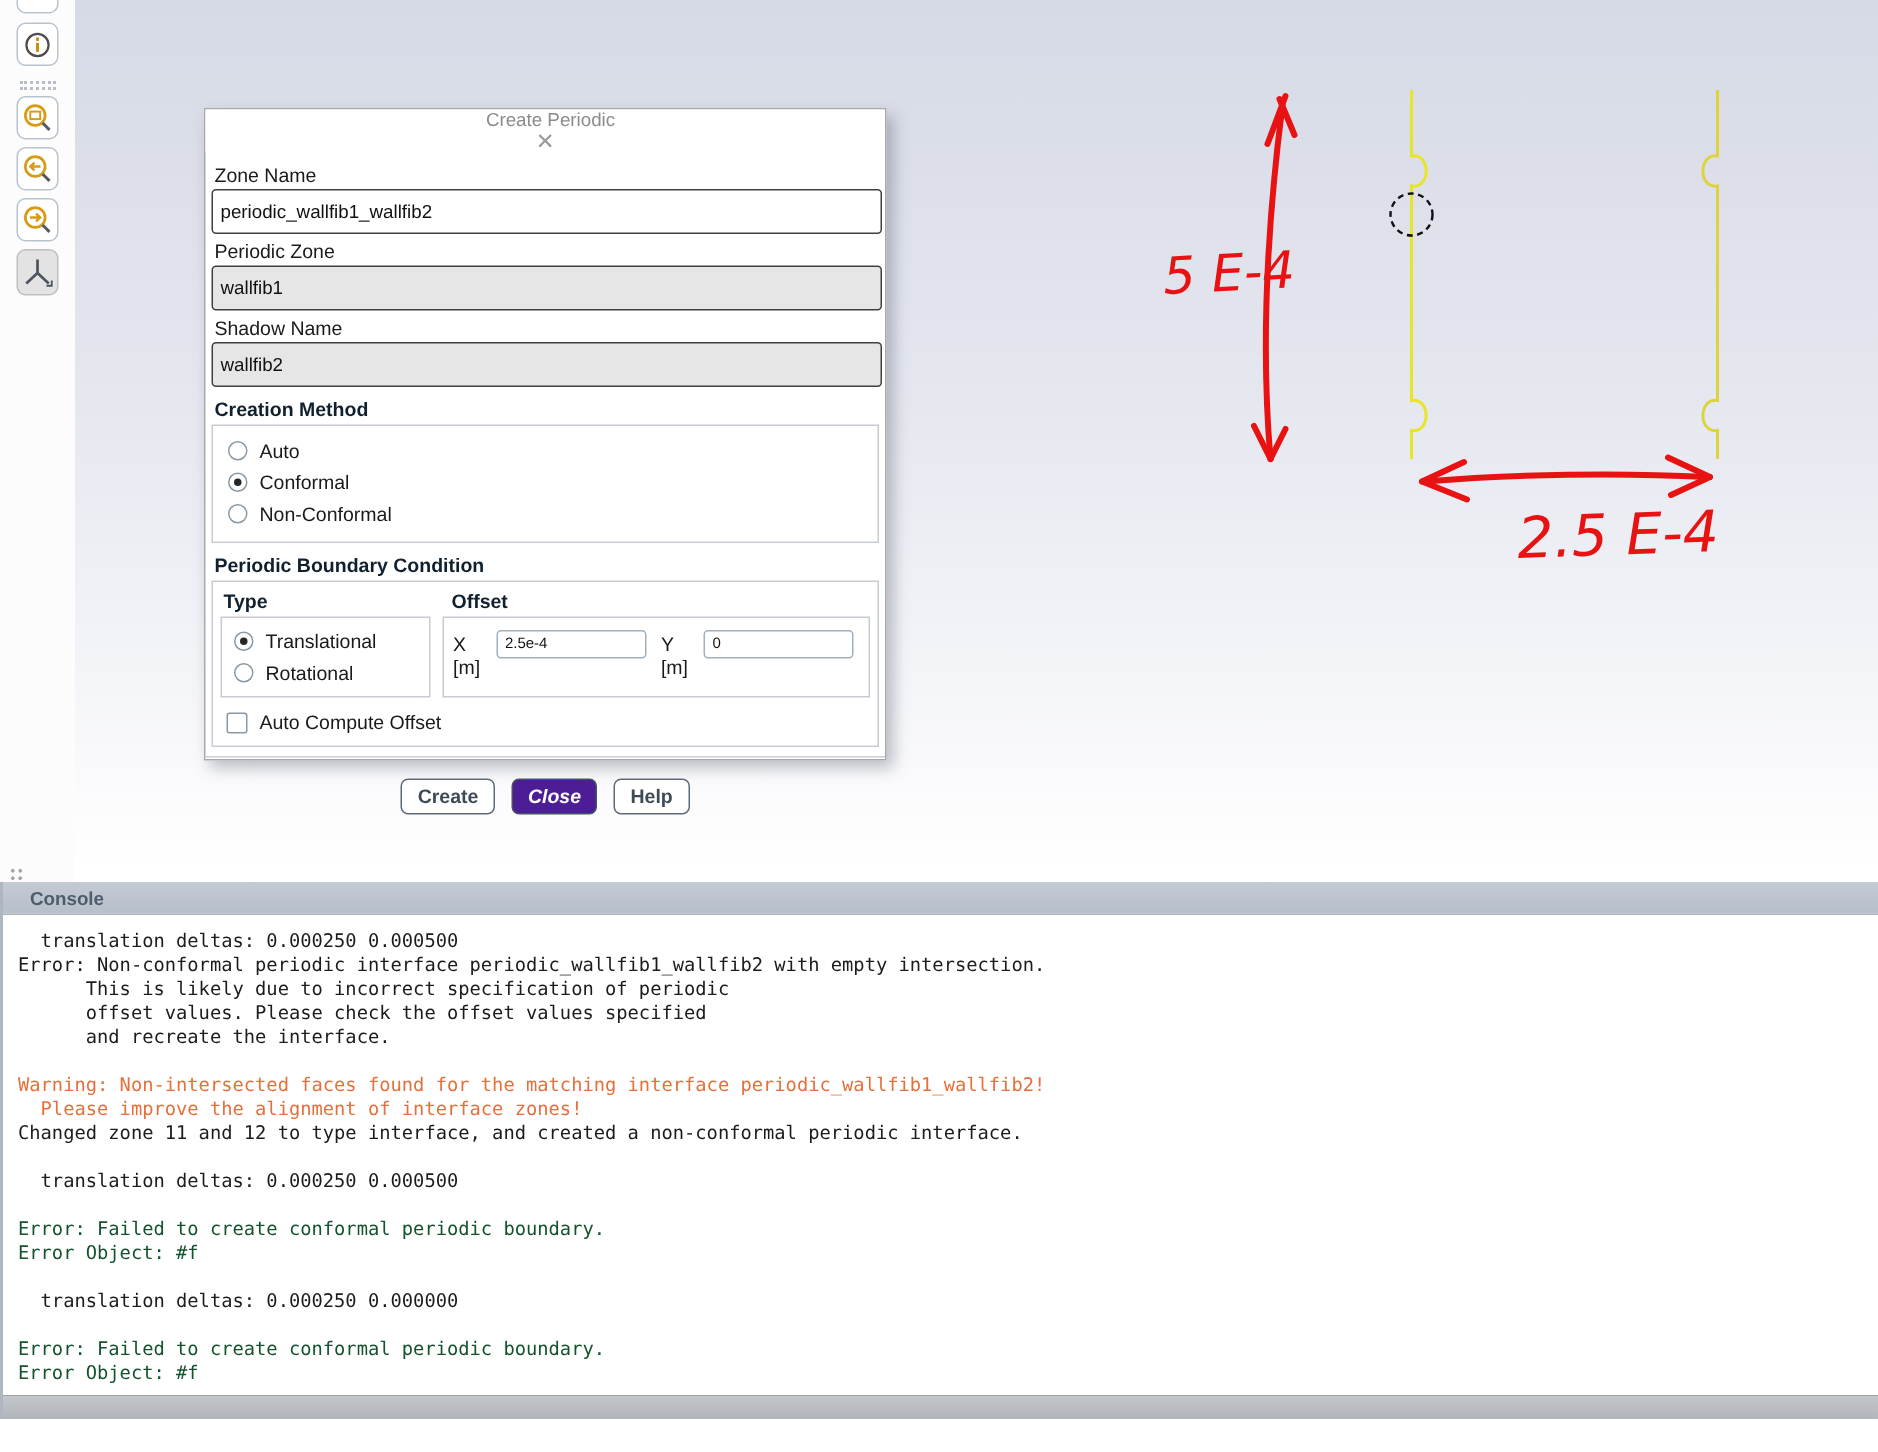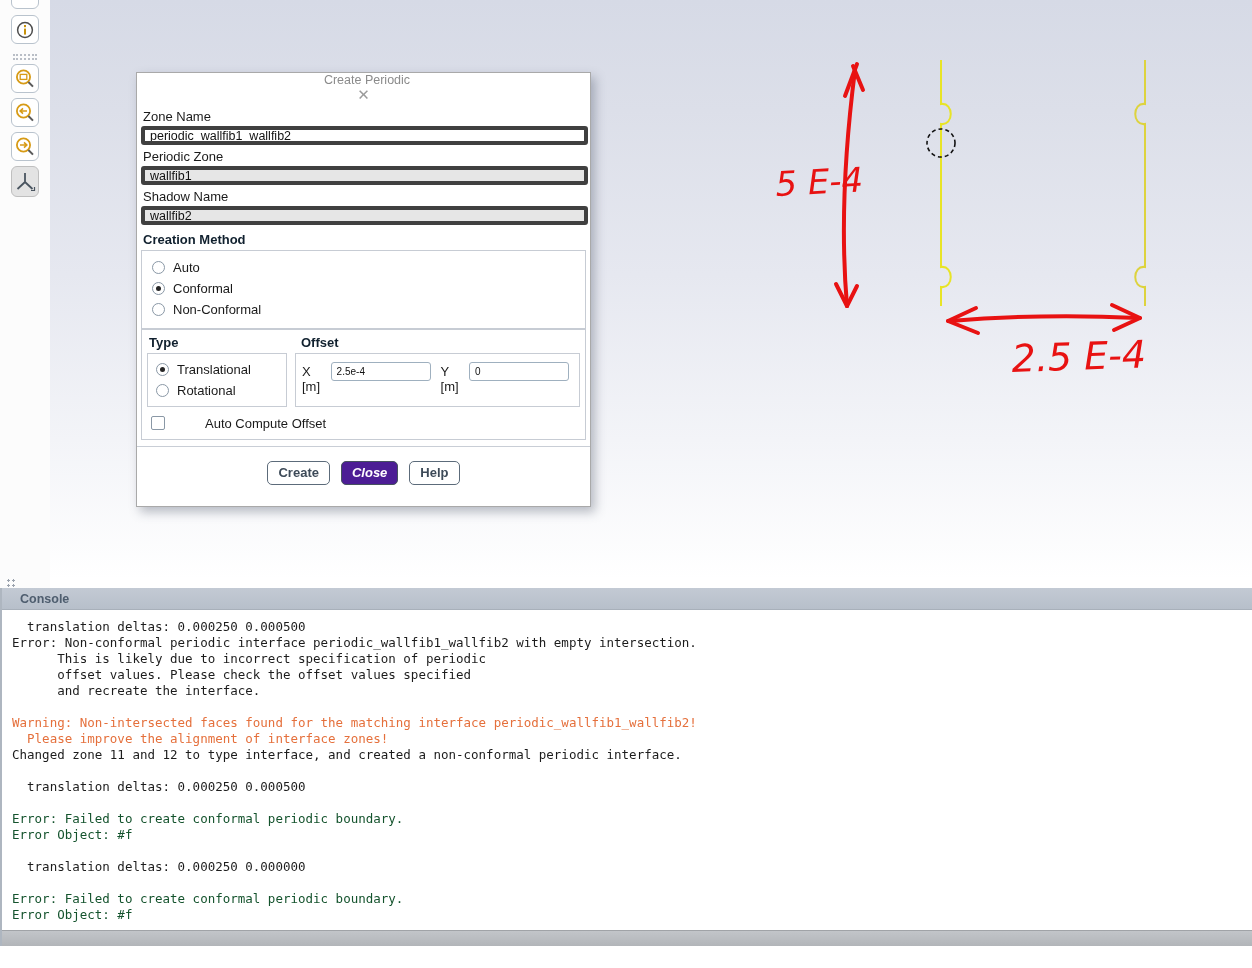--- a/index.html
+++ b/index.html
@@ -37,21 +37,21 @@
     background:#ffffff; border:1px solid #a9a9a9;
     box-shadow:4px 5px 10px rgba(60,70,90,.35);
     font-size:13px; color:#1a1a1a;
   }
   .dlg-titlebar{ height:28px; display:flex; align-items:center; padding:0 8px; background:#fff;flex-direction:column; }
   .dlg-title{ color:#8b8b8b; font-size:12.5px; margin-left:7px; flex:1; }
   .dlg-close{ color:#9a9a9a; font-size:15px; cursor:pointer; padding:0 3px; line-height:1; }
   .dlg-body{ padding:4px 4px 0 4px; }
   .fld-label{ margin:4px 2px 2px 2px; }
   .fld-input{
-    width:447px; height:19px; border:4px solid #404040; border-radius:3px;
+    width:447px; height:30px; border:1px solid #404040; border-radius:3px;
     font-family:"Liberation Sans",sans-serif; font-size:12.5px; padding:0 5px; color:#111; background:#fff;
     display:block;
   }
   .fld-input.readonly{ background:#e6e6e6; }
   .sec-head{ font-weight:bold; color:#10202e; margin:7px 2px 3px 2px; font-size:13px; }
   .group-box{ border:1px solid #c7ccd4; }
   .cm-box{ padding:6px 0 8px 10px; }
   .radio-row{ display:flex; align-items:center; height:21px; cursor:pointer;text-align:right; }
   .radio{
     width:13px; height:13px; border:1px solid #8a98a6; border-radius:50%;
@@ -66,21 +66,21 @@
   .pbc-heads .sec-head{ margin:1px 2px 3px 2px; }
   .pbc-head-type{ width:148px; }
   .pbc-row{ display:flex; }
   .type-box{ width:140px; height:54px; padding:5px 0 0 8px; margin-right:8px; }
   .offset-box{ flex:1; height:54px; padding:8px 0 0 6px; display:flex; align-items:flex-start; }
   .off-label{ margin:2px 4px 0 0; }
   .off-input{
     width:100px; height:19px; border:1px solid #9fb0bf; border-radius:3px;
     font-family:"Liberation Sans",sans-serif; font-size:10px; padding:0 5px; margin-right:10px; background:#fff; color:#111;
   }
-  .chk-row{ display:flex; margin:9px 0 2px 4px; cursor:pointer;gap:32px; }
+  .chk-row{ display:flex; align-items:center; margin:9px 0 2px 4px; cursor:pointer; }
   .chk{
     width:14px; height:14px; border:1px solid #8a98a6; border-radius:2px;
     background:#fff; margin-right:8px; position:relative;
   }
   .dlg-sep{ border-top:1px solid #c9ced6; margin:6px -4px 0 -4px; }
   .dlg-buttons{ display:flex; justify-content:center; gap:11px; padding:14px 0 12px 0; }
   .btn{
     min-width:46px; padding:3px 10px 4px 10px; font-size:13px; font-weight:bold;
     color:#3d4a58; background:#fff; border:1.5px solid #5c6b7a; border-radius:5px; cursor:pointer;
     font-family:"Liberation Sans",sans-serif;
@@ -222,20 +222,21 @@
       <div class="radio-row">
         <span class="radio" data-checked="true"></span>
         <span>Conformal</span>
       </div>
       <div class="radio-row">
         <span class="radio" data-checked="false"></span>
         <span>Non-Conformal</span>
       </div>
     </div>
 
+    <div class="sec-head">Periodic Boundary Condition</div>
     <div class="pbc-outer">
       <div class="pbc-heads">
         <div class="sec-head pbc-head-type">Type</div>
         <div class="sec-head">Offset</div>
       </div>
       <div class="pbc-row">
         <div class="group-box type-box">
           <div class="radio-row">
             <span class="radio" data-checked="true"></span>
             <span>Translational</span>

